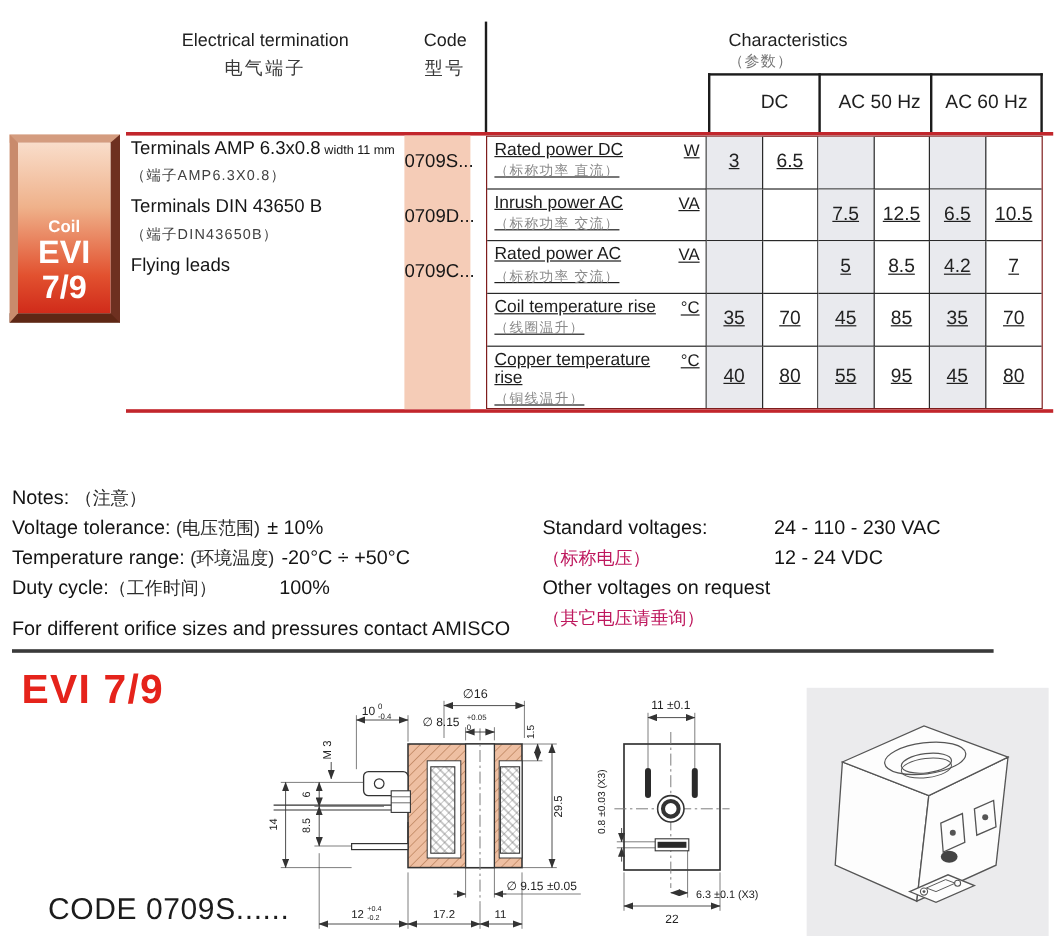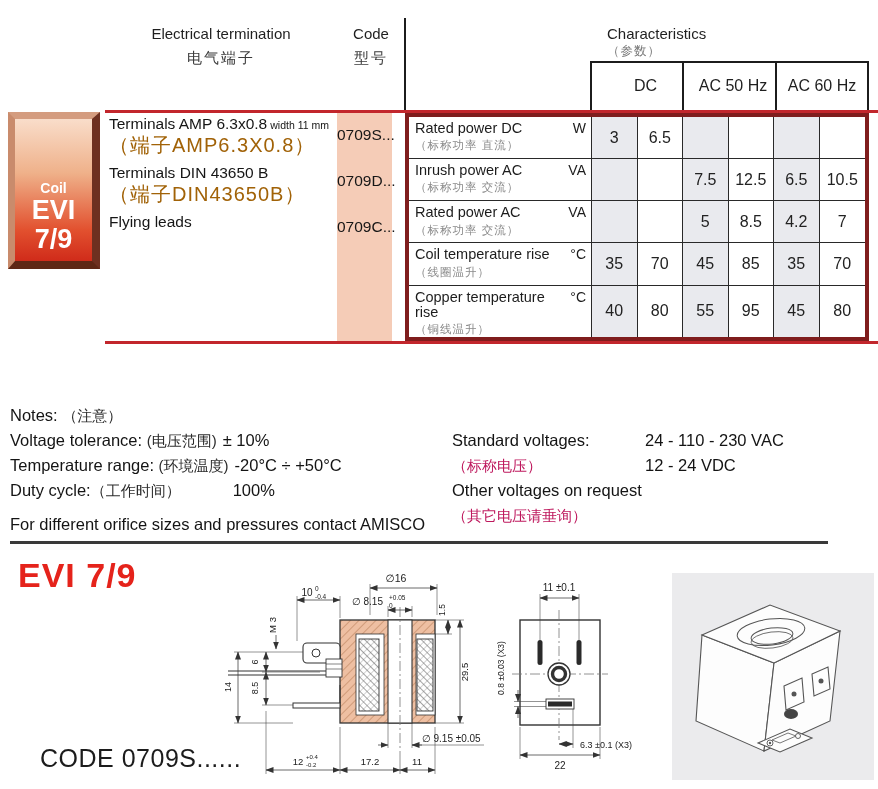--- a/index.html
+++ b/index.html
@@ -30,28 +30,28 @@
          padding-bottom:8px;color:#fff;text-align:center;}
   .badge-coil{font-size:14px;font-weight:bold;}
   .badge-evi{font-size:27px;font-weight:bold;line-height:1.05;}
   .badge-79{font-size:27px;font-weight:bold;line-height:1.05;}
 
   
   .term-col{left:105px;top:113px;width:232px;height:228px;}
   .term-item{position:absolute;left:4px;width:226px;line-height:1.0;}
   .t-en{font-size:15.5px;color:#161616;}
   .t-note{font-size:10.5px;color:#161616;margin-left:3px;}
-  .t-cn{font-size:20px;color:#a16207;margin-top:3px;letter-spacing:1px;}
+  .t-cn{font-size:12px;color:#404040;margin-top:8px;letter-spacing:1px;}
   .code-col{left:337px;top:113px;width:55px;height:228px;background:#f5ccb7;}
   .code-item{position:absolute;left:0;width:100%;text-align:center;font-size:15.5px;color:#161616;}
 
   
   .grid{left:405px;top:113px;width:464px;height:228px;display:grid;
         grid-template-columns:183px repeat(6,1fr);grid-template-rows:repeat(5,1fr);
-        border:4px solid #7f1d1d;box-sizing:border-box;background:#fff;}
+        border:1px solid #7f1d1d;box-sizing:border-box;background:#fff;text-decoration:underline;}
   .gcell{border-right:1.5px solid #292929;border-bottom:1.5px solid #292929;box-sizing:border-box;}
   .gcell:nth-child(7n){border-right:none;}
   .gcell:nth-child(n+29){border-bottom:none;}
   .lbl{padding:4px 5px 0 6px;}
   .lblrow{display:flex;justify-content:space-between;align-items:flex-start;
           font-size:14.5px;color:#1c1c1c;line-height:1.05;}
   .unit{font-size:14px;}
   .lblcn{font-size:11.5px;color:#8a8a8a;margin-top:2px;letter-spacing:1px;}
   .val{display:flex;align-items:center;justify-content:center;font-size:16px;color:#222;}
   .shaded{background:#e9eaee;}

